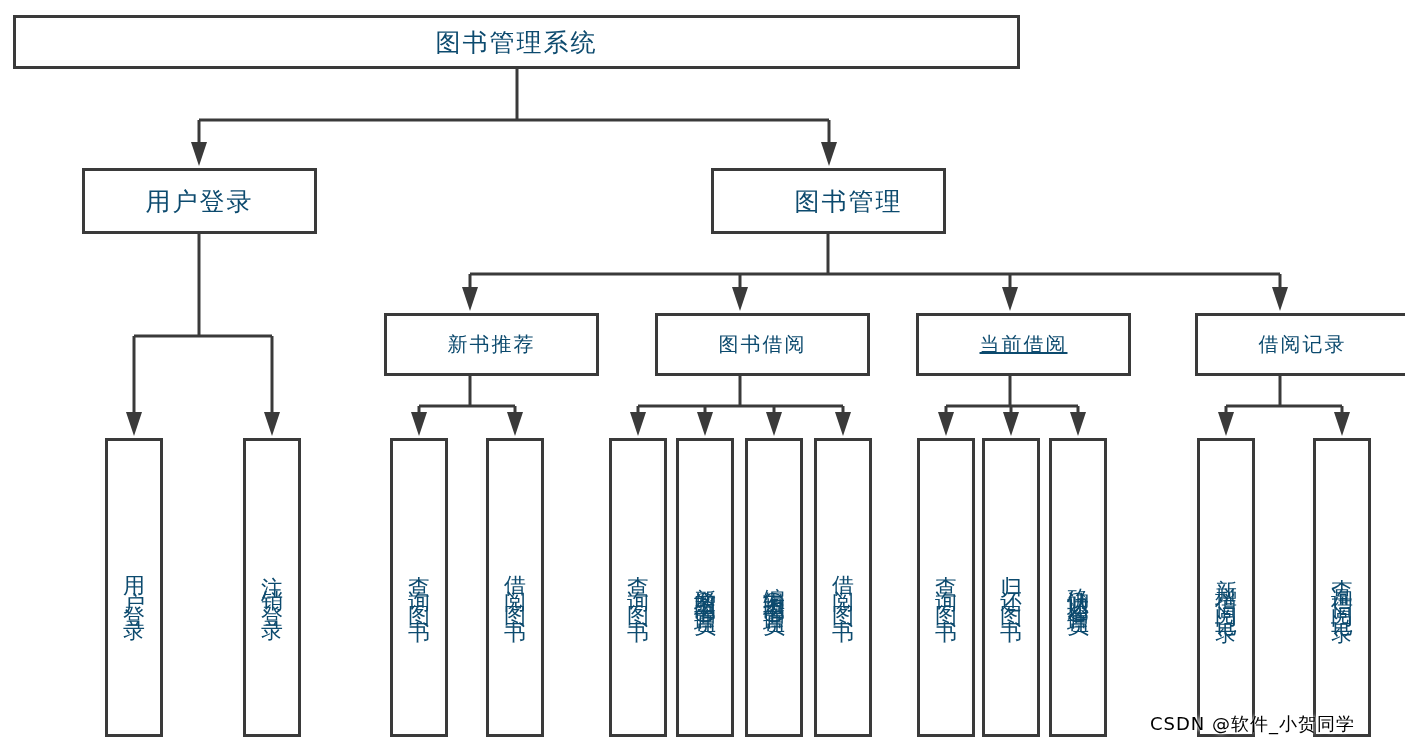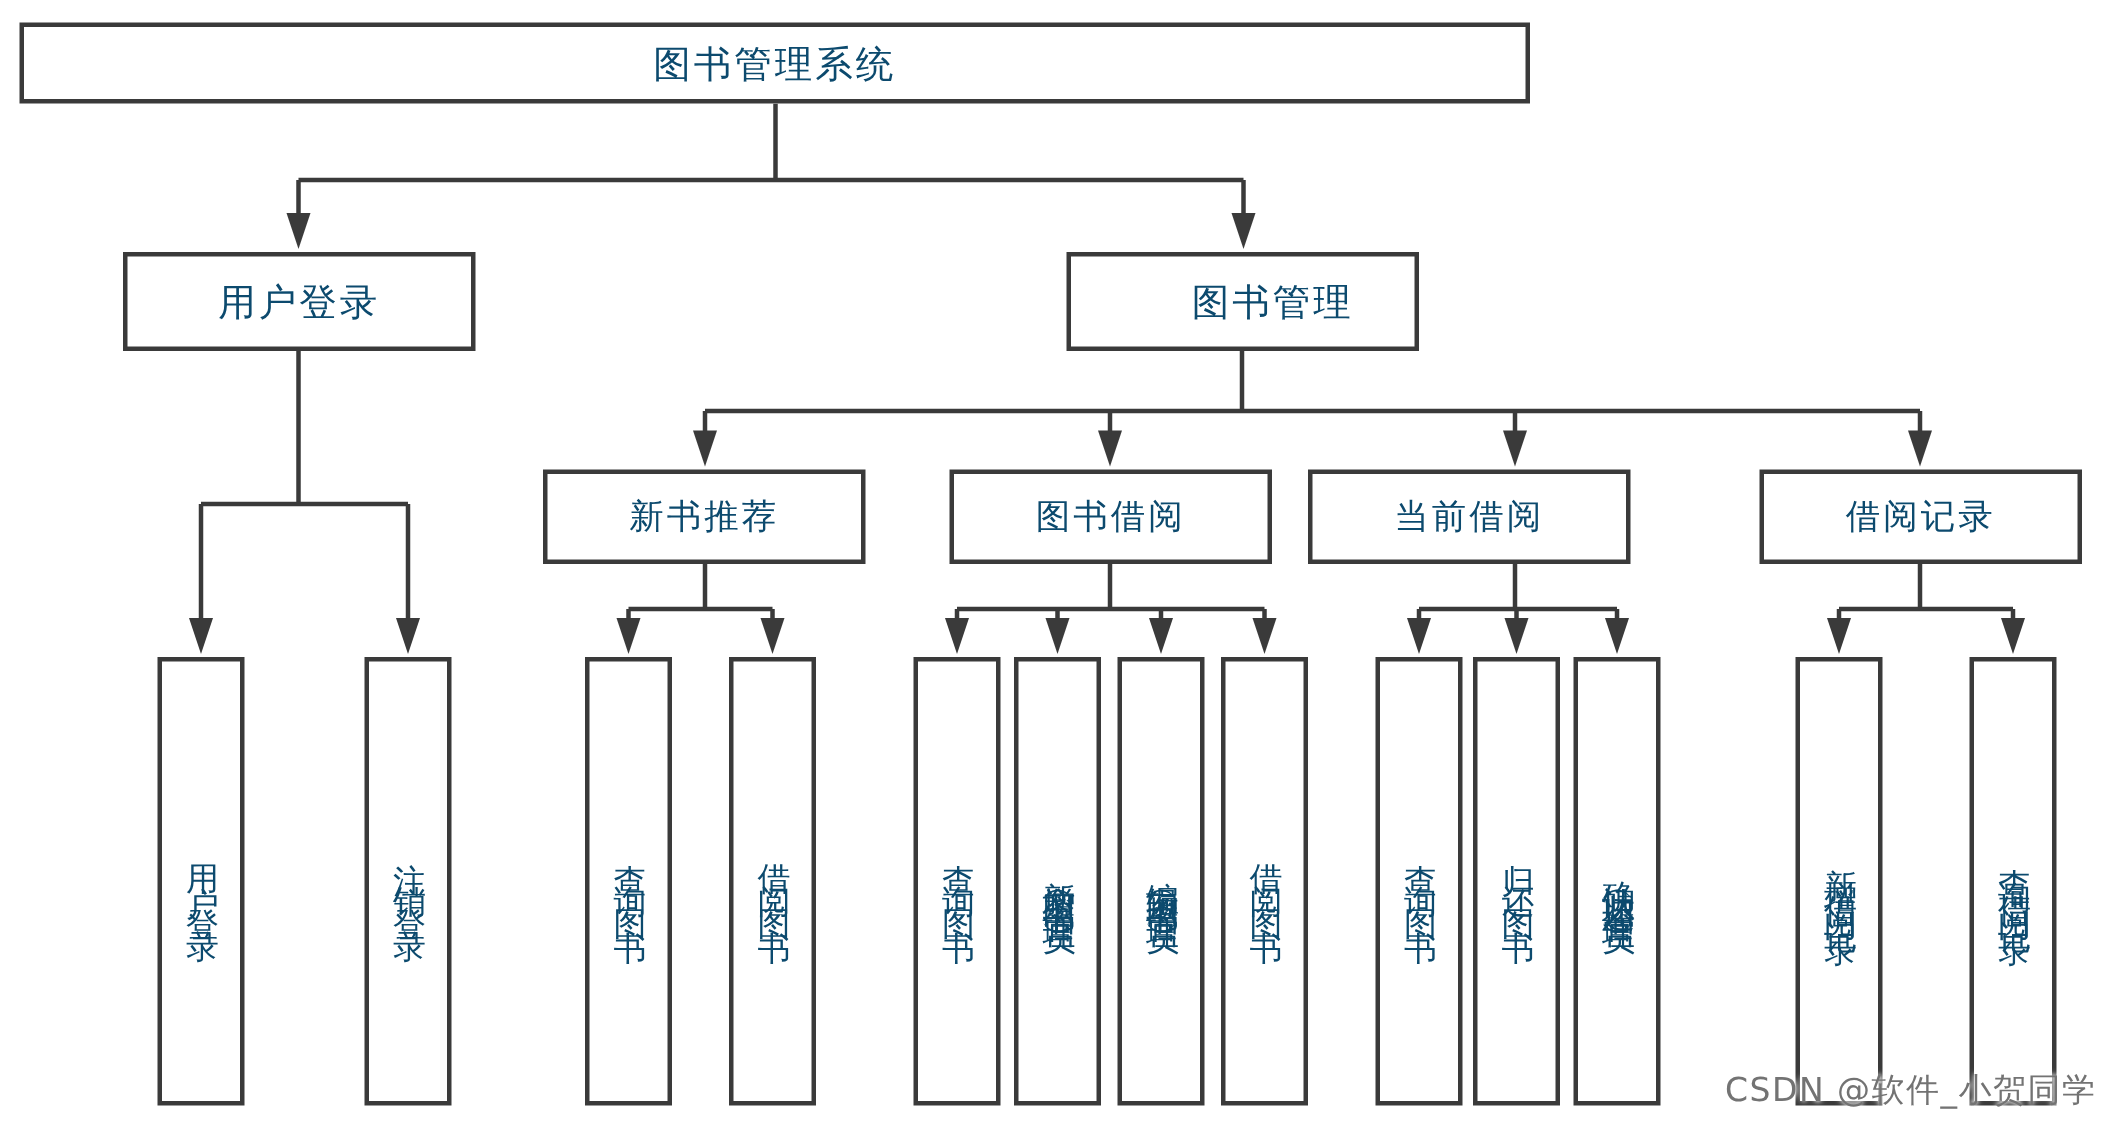--- a/index.html
+++ b/index.html
@@ -31,37 +31,37 @@
     box-sizing: border-box;
     border: 3px solid #3a3a3a;
     background: #ffffff;
     color: #0c4a6e;
     display: flex;
     align-items: center;
     justify-content: center;
     z-index: 2;
   }
   .h-label { font-size: 25px; letter-spacing: 2px; white-space: nowrap; }
-  .h-label-sm { font-size: 23px; letter-spacing: 2px; white-space: nowrap; }
+  .h-label-sm { font-size: 20px; letter-spacing: 2px; white-space: nowrap; margin-left: 22px; }
   .leaf {
     writing-mode: vertical-rl;
     text-orientation: mixed;
     font-size: 22px;
     line-height: 1;
   }
   .ls4  { letter-spacing: 15px; }
   .ls6  { letter-spacing: 9px; }
   .ls10 { letter-spacing: 4px; }
   #watermark {
     position: absolute;
     left: 1150px;
     top: 712px;
     z-index: 5;
-    font-size: 22px;
-    color: #737373;
+    font-size: 18px;
+    color: #000000;
     letter-spacing: 1px;
     white-space: nowrap;
     text-shadow: 0 0 3px #ffffff, 0 0 5px #ffffff;
   }
 </style>
 </head>
 <body>
 
 <div id="canvas">
 
@@ -141,21 +141,21 @@
     </g>
   </svg>
 
   <div class="box h-label" style="left:13px; top:15px; width:1007px; height:54px;">图书管理系统</div>
 
   <div class="box h-label" style="left:82px; top:168px; width:235px; height:66px;">用户登录</div>
   <div class="box h-label" style="left:711px; top:168px; width:235px; height:66px;padding-left:40px;">图书管理</div>
 
   <div class="box h-label-sm" style="left:362px; top:313px; width:215px; height:63px;">新书推荐</div>
   <div class="box h-label-sm" style="left:633px; top:313px; width:215px; height:63px;">图书借阅</div>
-  <div class="box h-label-sm" style="left:872px; top:313px; width:215px; height:63px;">当前借阅</div>
+  <div class="box h-label-sm" style="left:894px; top:313px; width:215px; height:63px;text-decoration:underline;">当前借阅</div>
   <div class="box h-label-sm" style="left:1173px; top:313px; width:215px; height:63px;">借阅记录</div>
 
   <div class="box leaf ls4" style="left:105px; top:438px; width:58px; height:299px;">用户登录</div>
   <div class="box leaf ls4" style="left:243px; top:438px; width:58px; height:299px;">注销登录</div>
 
   <div class="box leaf ls4" style="left:390px; top:438px; width:58px; height:299px;">查询图书</div>
   <div class="box leaf ls4" style="left:486px; top:438px; width:58px; height:299px;">借阅图书</div>
 
   <div class="box leaf ls4" style="left:609px; top:438px; width:58px; height:299px;">查询图书</div>
   <div class="box leaf ls10" style="left:676px; top:438px; width:58px; height:299px;">新增图书（管理员）</div>

